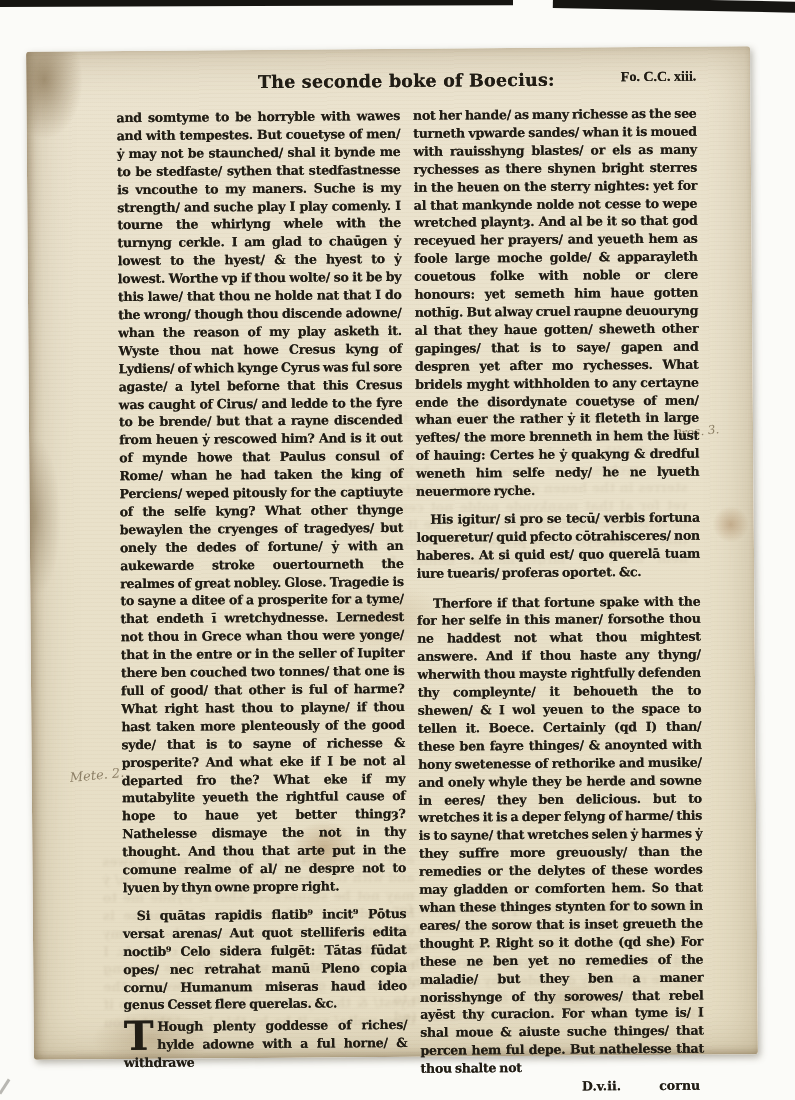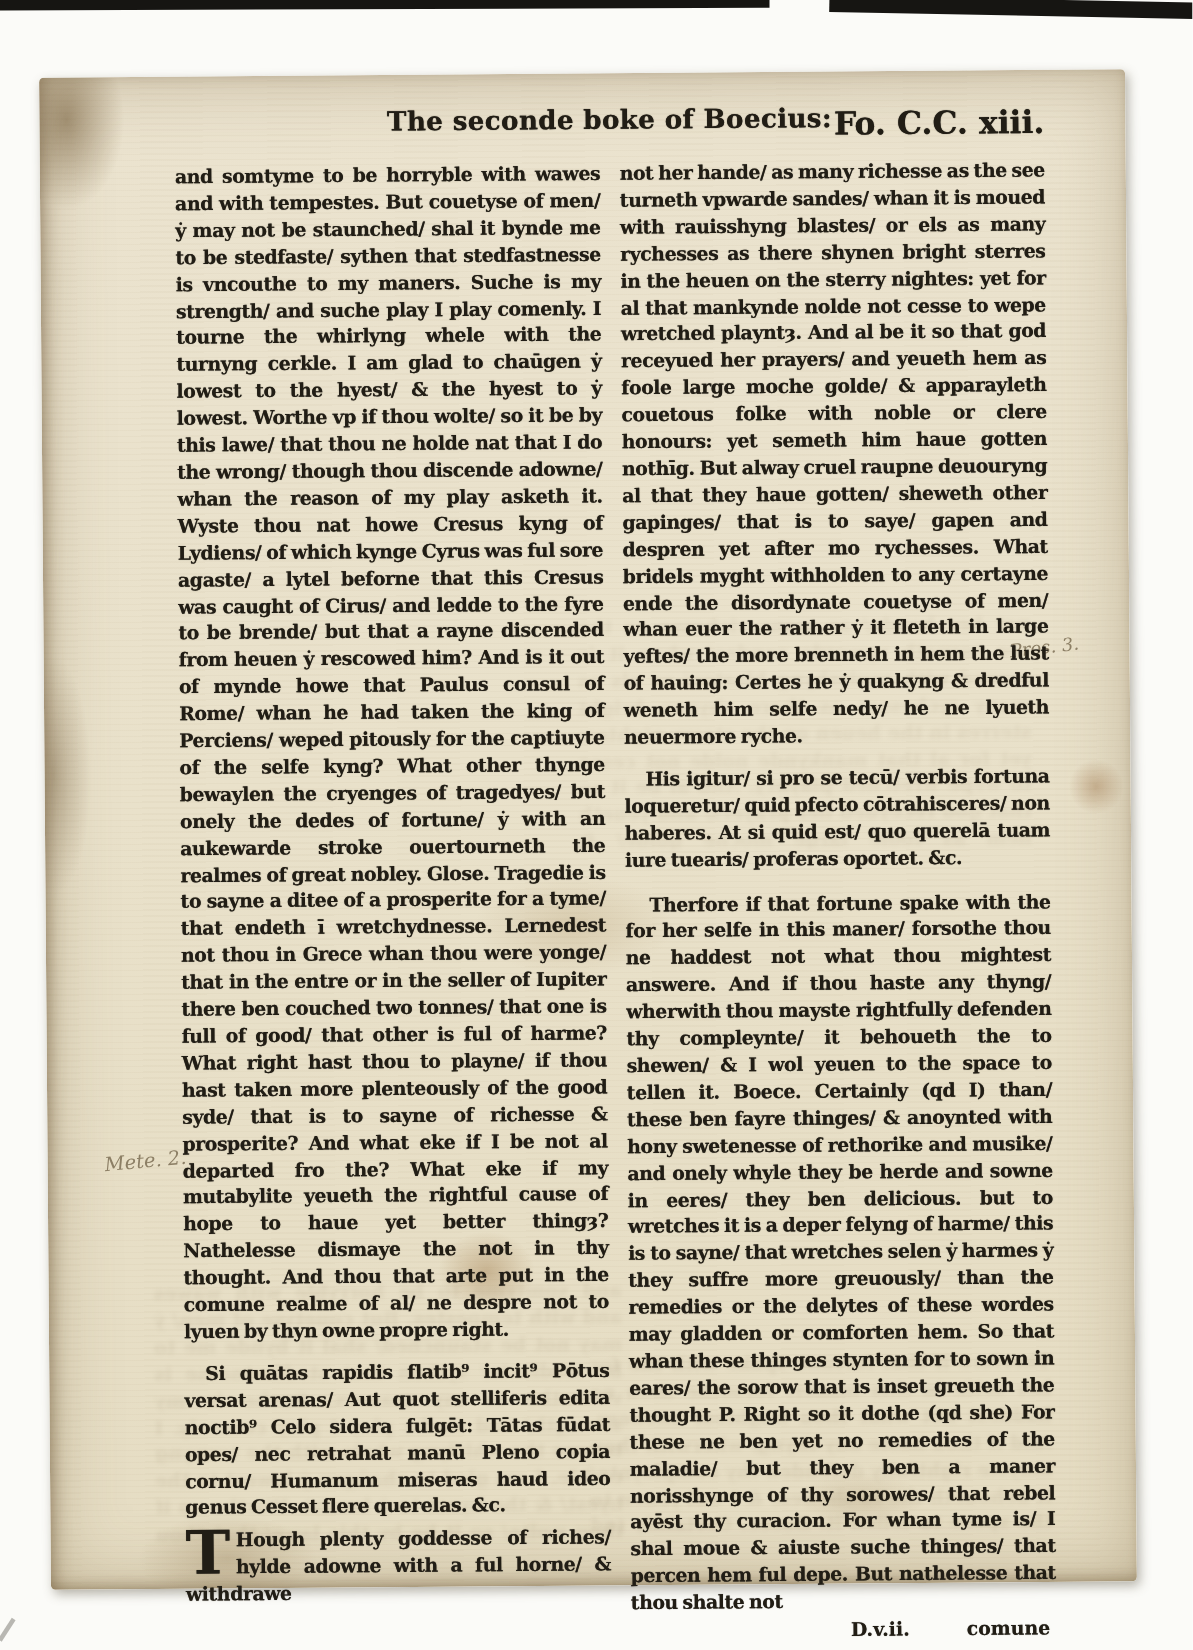--- a/index.html
+++ b/index.html
@@ -42,21 +42,21 @@
   .g1{left:356px;top:360px;width:302px;height:158px;opacity:.10;}
   .g2{left:70px;top:802px;width:312px;height:176px;opacity:.12;}
   .g3{left:360px;top:852px;width:308px;height:122px;opacity:.12;}
   .textblock{position:absolute;left:90px;top:22px;width:580px;color:#211d15;}
   .header{position:relative;height:30px;}
   .running-title{
     position:absolute;left:50%;transform:translateX(-50%);top:0;
     font-weight:700;font-size:17.5px;white-space:nowrap;letter-spacing:.2px;
     text-shadow:0 0 .6px #211d15;
   }
-  .folio{position:absolute;right:0;top:0;font-weight:700;font-size:21px;white-space:nowrap;text-shadow:0 0 .6px #211d15;}
+  .folio{position:absolute;right:0;top:0;font-weight:700;font-size:14px;white-space:nowrap;text-shadow:0 0 .6px #211d15;font-family:Liberation Serif, serif;}
   .columns{display:flex;gap:13px;margin-top:6px;}
   .col{width:284px;}
   .para{
     margin:0;font-weight:700;font-size:12.6px;line-height:17.9px;
     text-align:justify;letter-spacing:-.3px;word-spacing:-1px;
     text-shadow:0 0 .5px rgba(33,29,21,.8);
   }
   .para.verse{margin-top:10px;text-indent:14px;}
   .para.indent{margin-top:12px;text-indent:16px;}
   .para.dropcap{margin-top:4px;}
@@ -104,20 +104,20 @@
             <p class="para plain">and somtyme to be horryble with wawes and with tempestes. But couetyse of men/ ẏ may not be staunched/ shal it bynde me to be stedfaste/ sythen that stedfastnesse is vncouthe to my maners. Suche is my strength/ and suche play I play comenly. I tourne the whirlyng whele with the turnyng cerkle. I am glad to chaūgen ẏ lowest to the hyest/ &amp; the hyest to ẏ lowest. Worthe vp if thou wolte/ so it be by this lawe/ that thou ne holde nat that I do the wrong/ though thou discende adowne/ whan the reason of my play asketh it. Wyste thou nat howe Cresus kyng of Lydiens/ of which kynge Cyrus was ful sore agaste/ a lytel beforne that this Cresus was caught of Cirus/ and ledde to the fyre to be brende/ but that a rayne discended from heuen ẏ rescowed him? And is it out of mynde howe that Paulus consul of Rome/ whan he had taken the king of Perciens/ weped pitously for the captiuyte of the selfe kyng? What other thynge bewaylen the cryenges of tragedyes/ but onely the dedes of fortune/ ẏ with an aukewarde stroke ouertourneth the realmes of great nobley. Glose. Tragedie is to sayne a ditee of a prosperite for a tyme/ that endeth ī wretchydnesse. Lernedest not thou in Grece whan thou were yonge/ that in the entre or in the seller of Iupiter there ben couched two tonnes/ that one is full of good/ that other is ful of harme? What right hast thou to playne/ if thou hast taken more plenteously of the good syde/ that is to sayne of richesse &amp; prosperite? And what eke if I be not al departed fro the? What eke if my mutabylite yeueth the rightful cause of hope to haue yet better thingȝ? Nathelesse dismaye the not in thy thought. And thou that arte put in the comune realme of al/ ne despre not to lyuen by thyn owne propre right.</p>
             <p class="para verse">Si quātas rapidis flatib⁹ incit⁹ Pōtus versat arenas/ Aut quot stelliferis edita noctib⁹ Celo sidera fulgēt: Tātas fūdat opes/ nec retrahat manū Pleno copia cornu/ Humanum miseras haud ideo genus Cesset flere querelas. &amp;c.</p>
             <p class="para dropcap"><span class="dropcap-initial">T</span>Hough plenty goddesse of riches/ hylde adowne with a ful horne/ &amp; withdrawe</p>
           </div>
         <div class="col" id="col-right">
         <p class="para plain">not her hande/ as many richesse as the see turneth vpwarde sandes/ whan it is moued with rauisshyng blastes/ or els as many rychesses as there shynen bright sterres in the heuen on the sterry nightes: yet for al that mankynde nolde not cesse to wepe wretched playntȝ. And al be it so that god receyued her prayers/ and yeueth hem as foole large moche golde/ &amp; apparayleth couetous folke with noble or clere honours: yet semeth him haue gotten nothīg. But alway cruel raupne deuouryng al that they haue gotten/ sheweth other gapinges/ that is to saye/ gapen and despren yet after mo rychesses. What bridels myght withholden to any certayne ende the disordynate couetyse of men/ whan euer the rather ẏ it fleteth in large yeftes/ the more brenneth in hem the lust of hauing: Certes he ẏ quakyng &amp; dredful weneth him selfe nedy/ he ne lyueth neuermore ryche.</p>
             <p class="para verse">His igitur/ si pro se tecū/ verbis fortuna loqueretur/ quid pfecto cōtrahisceres/ non haberes. At si quid est/ quo querelā tuam iure tuearis/ proferas oportet. &amp;c.</p>
             <p class="para indent">Therfore if that fortune spake with the for her selfe in this maner/ forsothe thou ne haddest not what thou mightest answere. And if thou haste any thyng/ wherwith thou mayste rightfully defenden thy compleynte/ it behoueth the to shewen/ &amp; I wol yeuen to the space to tellen it. Boece. Certainly (qd I) than/ these ben fayre thinges/ &amp; anoynted with hony swetenesse of rethorike and musike/ and onely whyle they be herde and sowne in eeres/ they ben delicious. but to wretches it is a deper felyng of harme/ this is to sayne/ that wretches selen ẏ harmes ẏ they suffre more greuously/ than the remedies or the delytes of these wordes may gladden or comforten hem. So that whan these thinges stynten for to sown in eares/ the sorow that is inset greueth the thought P. Right so it dothe (qd she) For these ne ben yet no remedies of the maladie/ but they ben a maner norisshynge of thy sorowes/ that rebel ayēst thy curacion. For whan tyme is/ I shal moue &amp; aiuste suche thinges/ that percen hem ful depe. But nathelesse that thou shalte not</p>
             <div class="sigline">
               <span>D.v.ii.</span>
-              <span>comune</span>
+              <span>cornu</span>
             </div>
           </div>
       </div>
     </div>
 
   </div>
 </div>
 
 </body></html>

